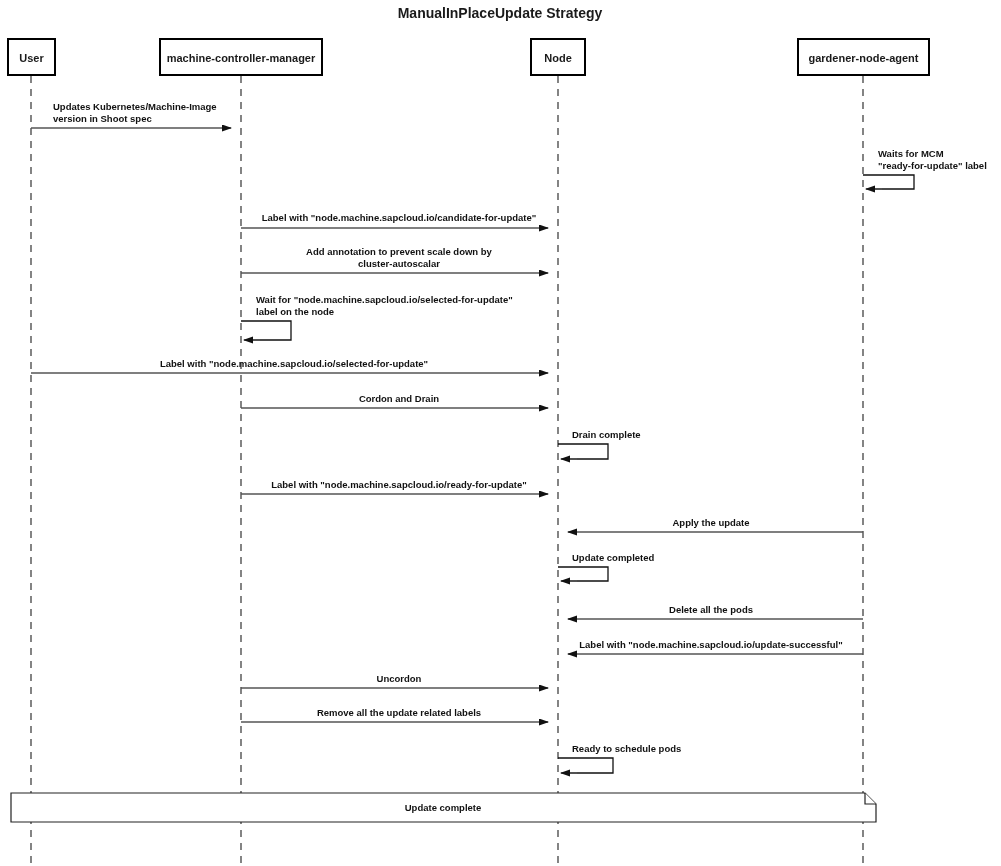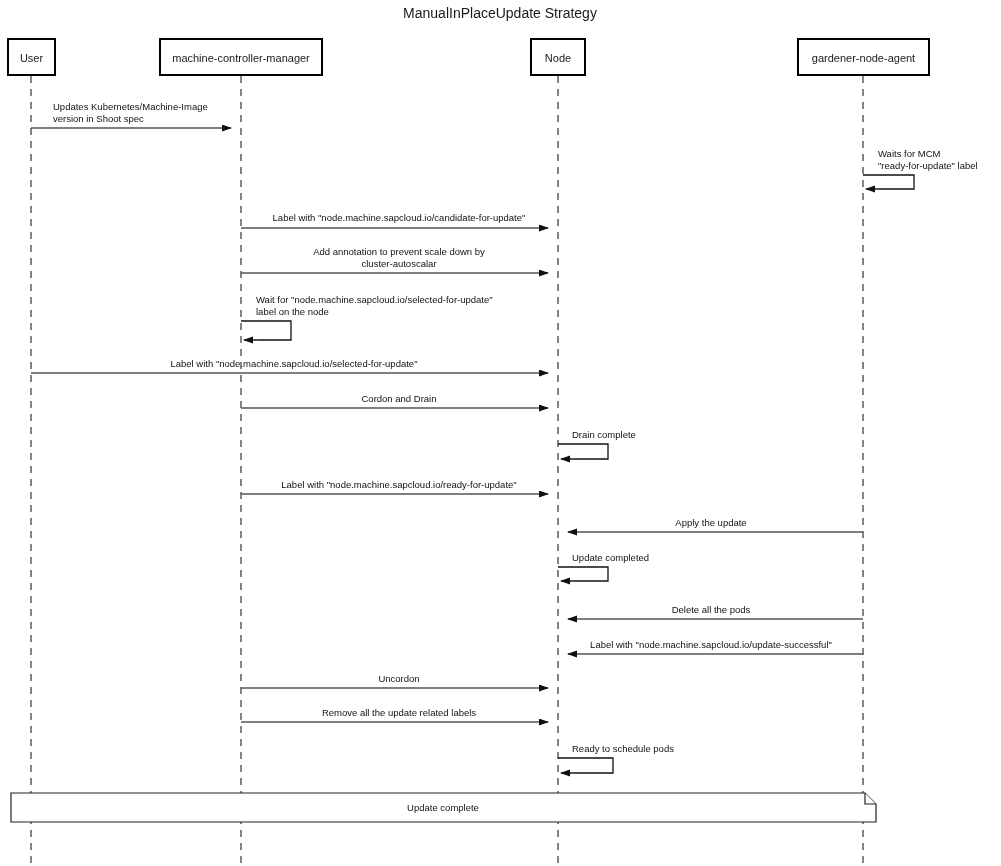--- a/index.html
+++ b/index.html
@@ -10,20 +10,21 @@
   body {
     font-family: "Liberation Sans", sans-serif;
     color: #000000;
   }
   #canvas {
     position: relative;
     width: 1001px;
     height: 866px;
     overflow: hidden;
     background: #ffffff;
+    font-weight: bold;
   }
   #diagram-svg {
     position: absolute;
     left: 0;
     top: 0;
     width: 1001px;
     height: 866px;
   }
   .diagram-title {
     font-size: 14px;

